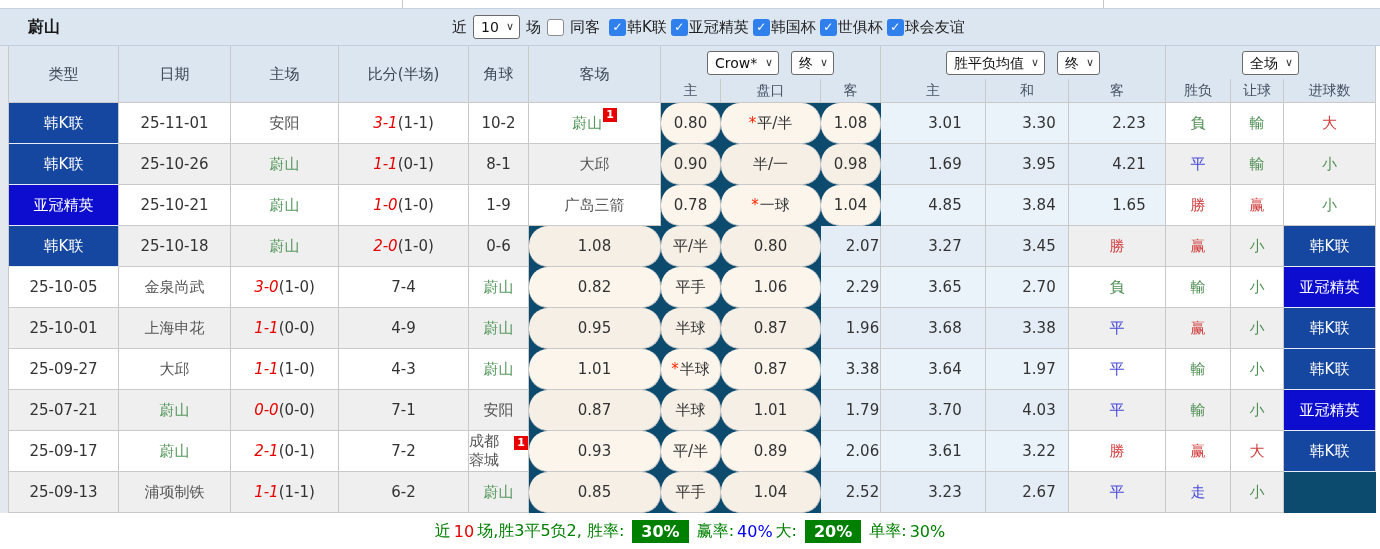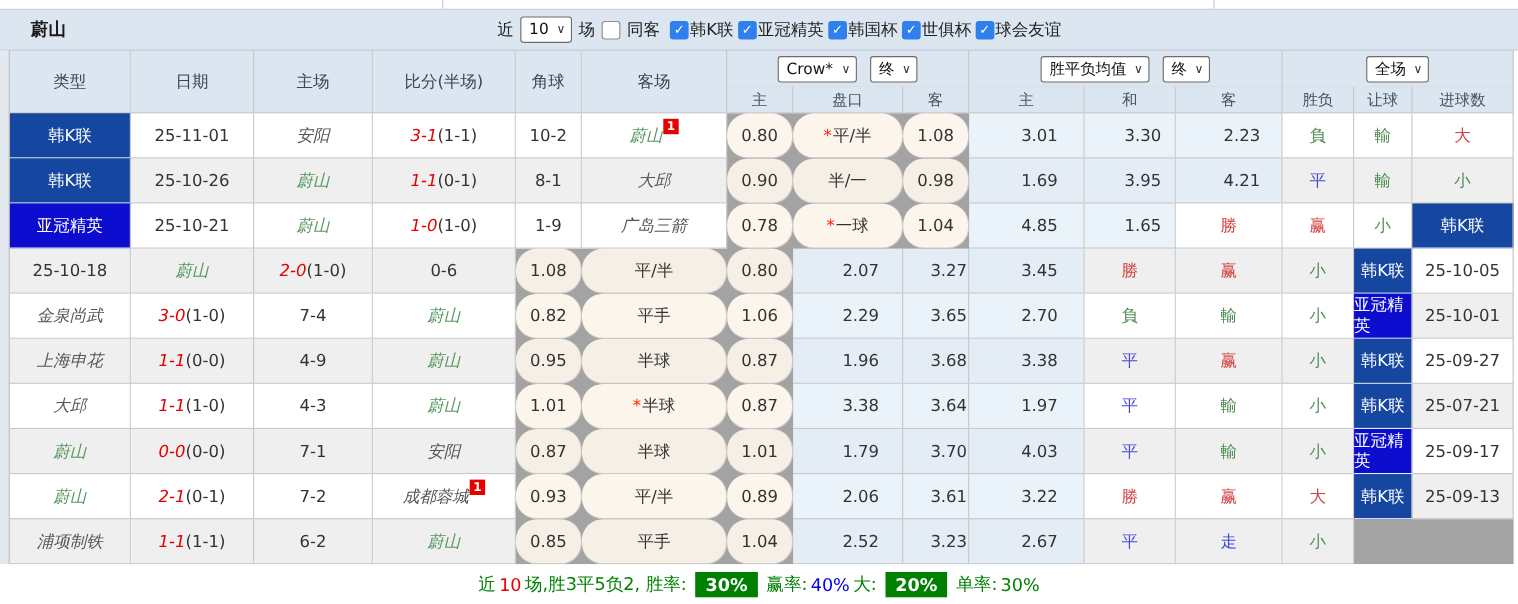--- a/index.html
+++ b/index.html
@@ -28,41 +28,41 @@
     border:1px solid #6b6b6b; border-radius:3px; font-size:14px; color:#111;
     padding:3px 20px 3px 7px; font-family:inherit; }
   .selwrap .chev { position:absolute; right:6px; top:50%; transform:translateY(-54%);
     font-size:11px; color:#333; pointer-events:none; }
 
   .left-gutter { position:absolute; top:46px; left:0; width:8px; height:467px; background:#e4e9f0; }
 
   .grid { position:absolute; top:46px; left:8px; display:grid;
     grid-template-columns:110px 112px 108px 130px 60px 132px 60px 100px 60px 105px 83px 97px 65px 53px 92px;
     grid-template-rows:33px 24px repeat(10,41px);
-    border-left:1px solid #c9c9c9; background:#a3a3a3; }
+    border-left:1px solid #c9c9c9; background:#0c4a6e; }
   .c { border-right:1px solid #c9c9c9; border-bottom:1px solid #c9c9c9;
     display:flex; align-items:center; justify-content:center; font-size:15px; color:#333; }
   .hd { background:#dce6f1; color:#3b4654; }
   .hs1{grid-column:1;grid-row:1/3} .hs2{grid-column:2;grid-row:1/3} .hs3{grid-column:3;grid-row:1/3}
   .hs4{grid-column:4;grid-row:1/3} .hs5{grid-column:5;grid-row:1/3} .hs6{grid-column:6;grid-row:1/3}
   .g1{grid-column:7/10;grid-row:1} .g2{grid-column:10/13;grid-row:1} .g3{grid-column:13/16;grid-row:1}
   .hgroup { border-bottom:none; gap:12px; }
   .sub { font-size:14px; color:#465264; }
   .s7{grid-column:7;grid-row:2}.s8{grid-column:8;grid-row:2}.s9{grid-column:9;grid-row:2}
   .s10{grid-column:10;grid-row:2}.s11{grid-column:11;grid-row:2}.s12{grid-column:12;grid-row:2}
   .s13{grid-column:13;grid-row:2}.s14{grid-column:14;grid-row:2}.s15{grid-column:15;grid-row:2}
 
   .type { color:#fff; border-bottom:1px solid #e6ecf4; }
   .plain { background:#fff; }
   .plain.alt { background:#efefef;text-align:right; }
   .hc { background:#fbf5ec;border-radius:19px; }
   .hc.alt { background:#f5efe5; }
   .ox { background:#eaf3fa;padding-left:24px; }
   .ox.alt { background:#e4edf5; }
-  .team .tname { color:#555;font-style:italic; }
+  .team .tname { color:#555; }
   .team .tname.green { color:#55975c; }
   .sup { background:#e60000; color:#fff; font-size:11px; line-height:14px; font-weight:bold;
     padding:0 3px; margin-left:1px; transform:translateY(-8px); }
   .score .ft { color:#e60000;font-style:italic; }
   .score .ht { color:#333; }
   .star { color:#ff2400; margin-right:1px; }
   .c-red { color:#d24040; }
   .c-blue { color:#4646d8; }
   .c-green { color:#4e8e52; }
 
@@ -242,20 +242,21 @@
   <div class="c plain team">
     <span class="tname">广岛三箭</span>
   </div>
   <div class="c hc">0.78</div>
   <div class="c hc">
     <span class="star">*</span>
         <span>一球</span>
   </div>
   <div class="c hc">1.04</div>
   <div class="c ox">4.85</div>
+  <div class="c ox">3.84</div>
   <div class="c ox">1.65</div>
   <div class="c plain c-red">勝</div>
   <div class="c plain c-red">赢</div>
   <div class="c plain c-green">小</div>
 
   <div class="c type alt" style="background: rgb(21, 70, 160);">
         <span>韩K联</span>
       </div>
   <div class="c plain alt">25-10-18</div>
   <div class="c plain team alt">

